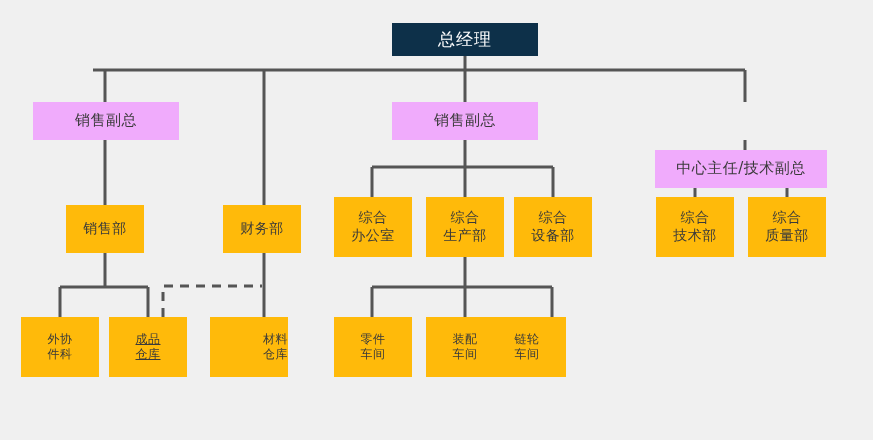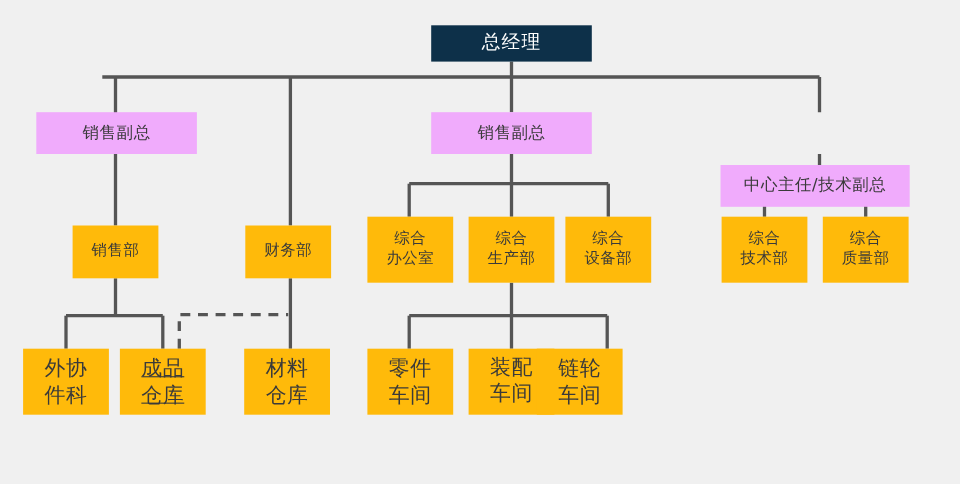--- a/index.html
+++ b/index.html
@@ -56,21 +56,21 @@
   }
   .node.lvl2 {
     background: #ffba0a;
     color: #3a3a3a;
     font-size: 14px;
     letter-spacing: 0.5px;
   }
   .node.lvl3 {
     background: #ffba0a;
     color: #3a3a3a;
-    font-size: 19px;
+    font-size: 12px;
     letter-spacing: 0.5px;
   }
 </style>
 </head>
 <body>
 
 <div id="chart-canvas">
 
   <svg class="connectors" viewBox="0 0 873 440" xmlns="http://www.w3.org/2000/svg">
     <g stroke="#555555" stroke-width="3" fill="none" stroke-linecap="butt">
@@ -155,21 +155,21 @@
   </div>
 
   <div class="node lvl3" style="left:21px; top:317px; width:78px; height:60px;">
     <span class="label">外协
 件科</span>
   </div>
   <div class="node lvl3" style="left:109px; top:317px; width:78px; height:60px;text-decoration:underline;">
     <span class="label">成品
 仓库</span>
   </div>
-  <div class="node lvl3" style="left:222px; top:317px; width:78px; height:60px;">
+  <div class="node lvl3" style="left:210px; top:317px; width:78px; height:60px;justify-content:flex-end;">
     <span class="label">材料
 仓库</span>
   </div>
   <div class="node lvl3" style="left:334px; top:317px; width:78px; height:60px;">
     <span class="label">零件
 车间</span>
   </div>
   <div class="node lvl3" style="left:426px; top:317px; width:78px; height:60px;font-family:Liberation Serif, serif;">
     <span class="label">装配
 车间</span>

